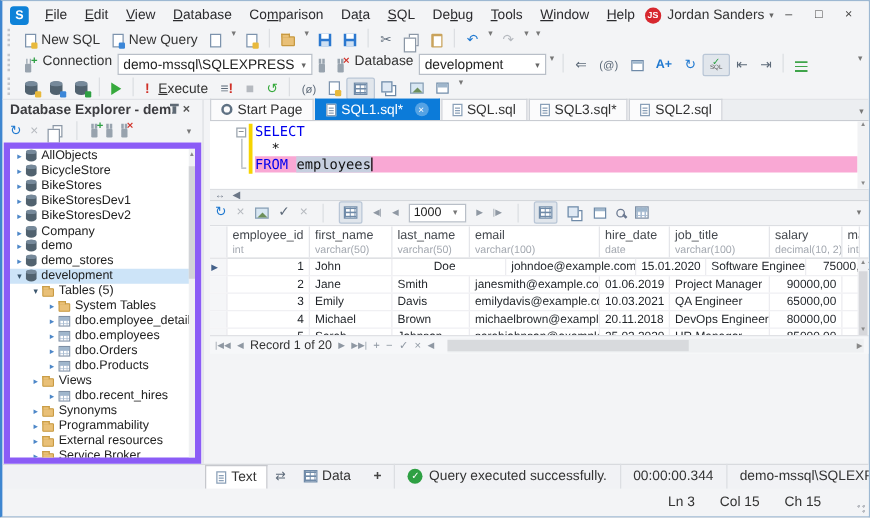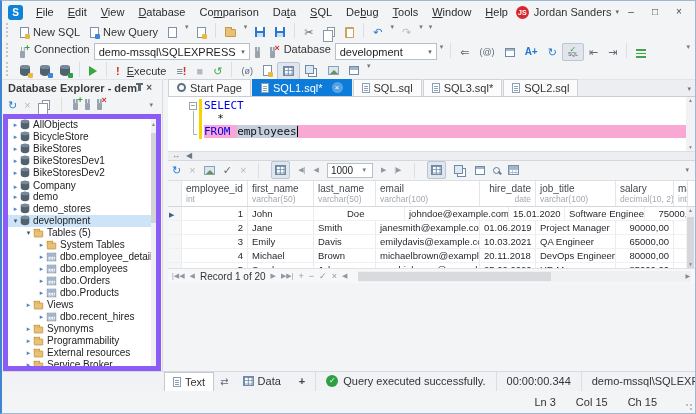--- a/index.html
+++ b/index.html
@@ -593,21 +593,21 @@
               <div class="htype">varchar(50)</div>
             </div>
             <div class="hcell" style="width: 62px;">
               <div class="hname">last_name</div>
               <div class="htype">varchar(50)</div>
             </div>
             <div class="hcell" style="width: 104px;">
               <div class="hname">email</div>
               <div class="htype">varchar(100)</div>
             </div>
-            <div class="hcell" style="width: 56px; text-align: right;">
+            <div class="hcell" style="width: 56px;">
               <div class="hname">hire_date</div>
               <div class="htype">date</div>
             </div>
             <div class="hcell" style="width: 80px;">
               <div class="hname">job_title</div>
               <div class="htype">varchar(100)</div>
             </div>
             <div class="hcell" style="width: 58px;">
               <div class="hname">salary</div>
               <div class="htype">decimal(10, 2)</div>

